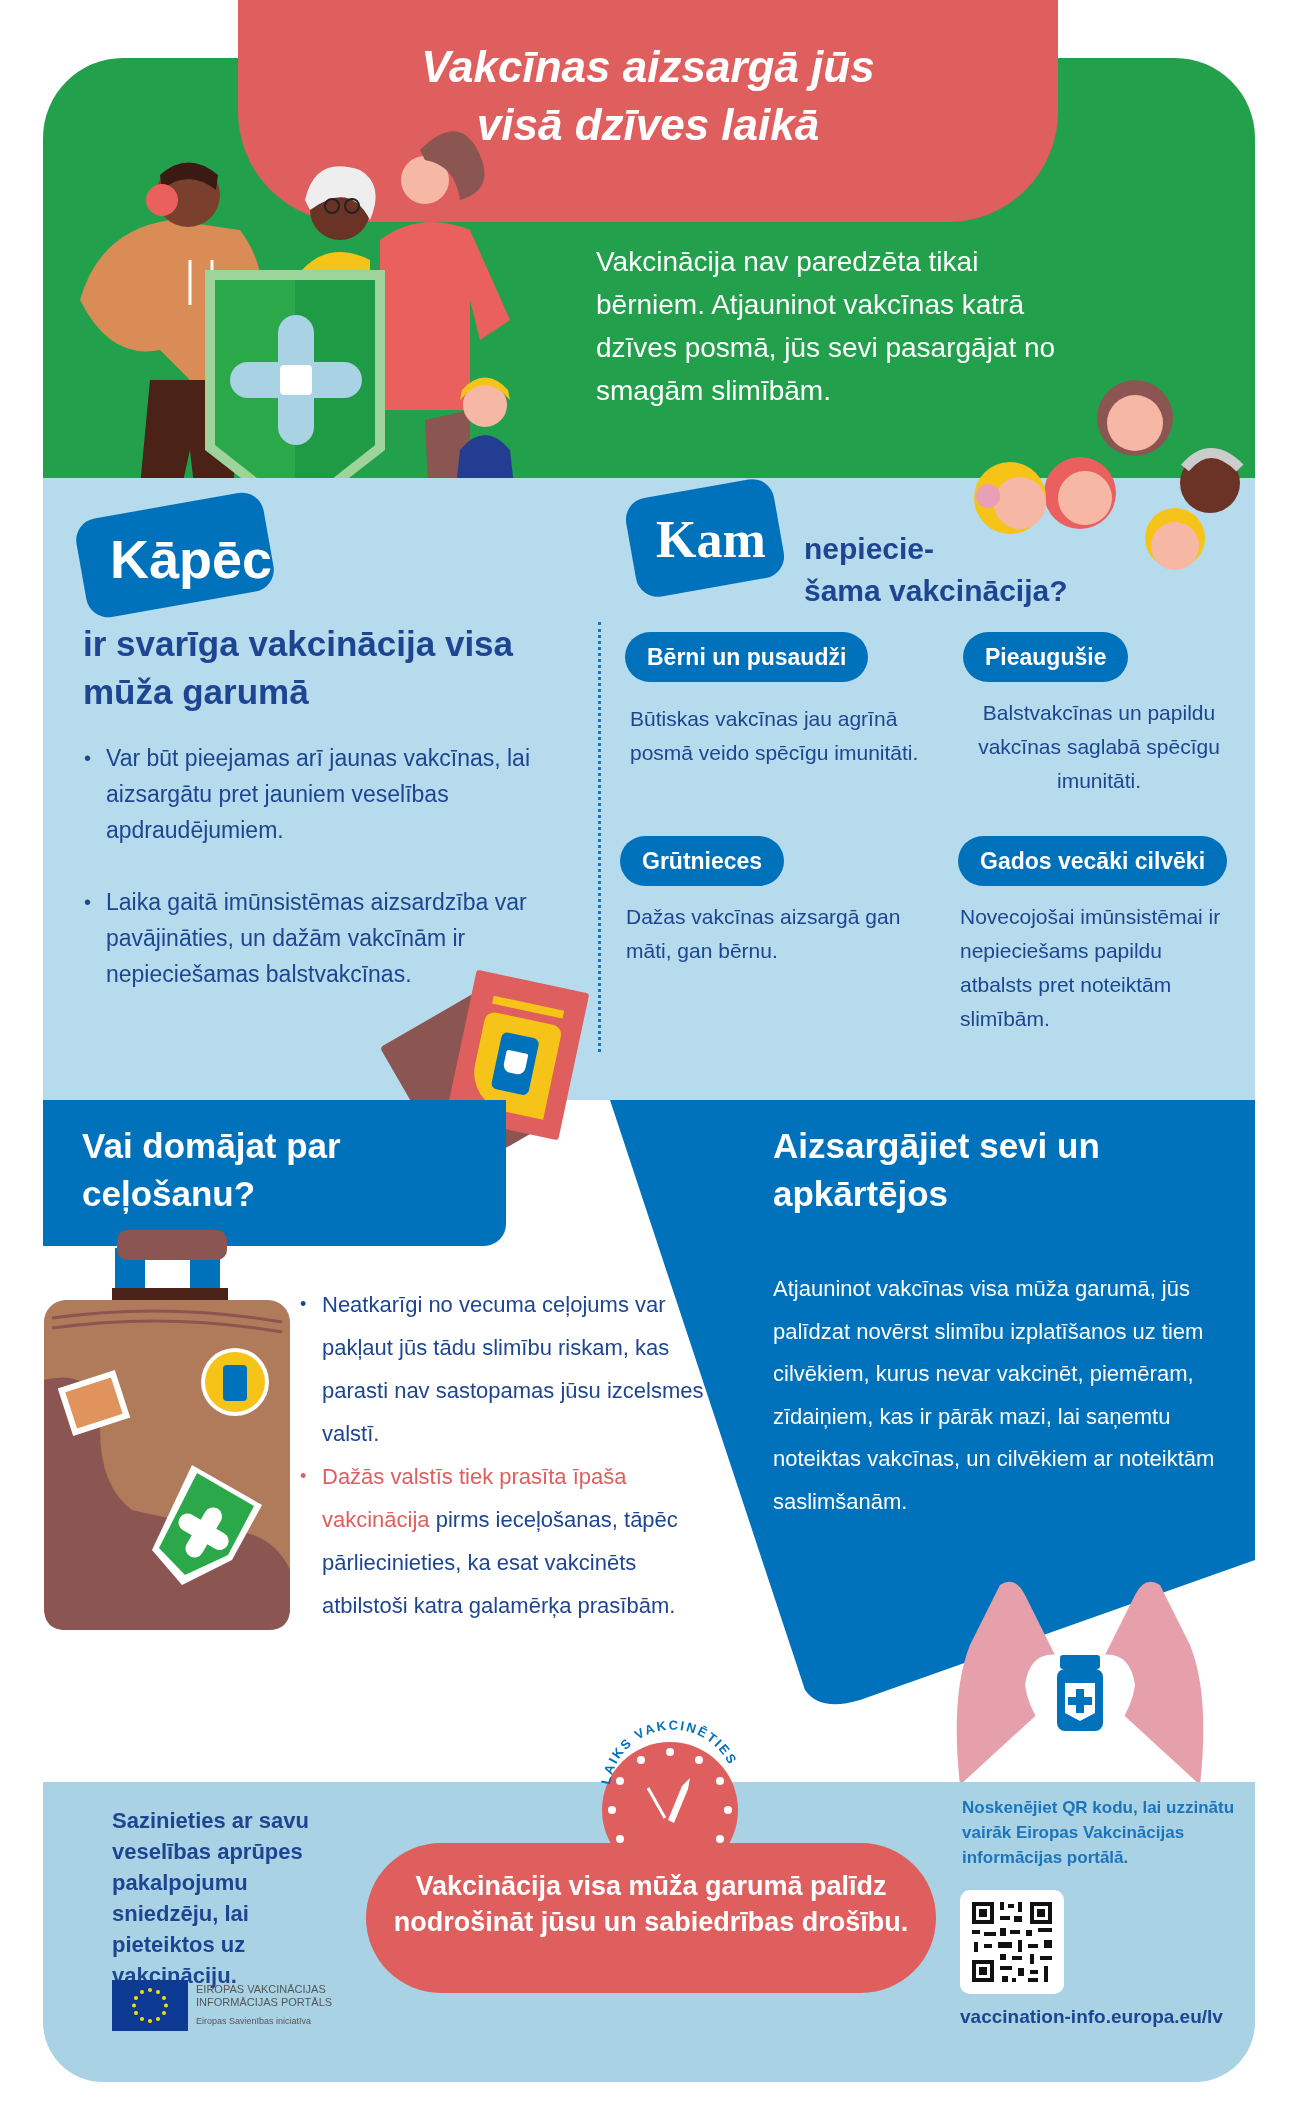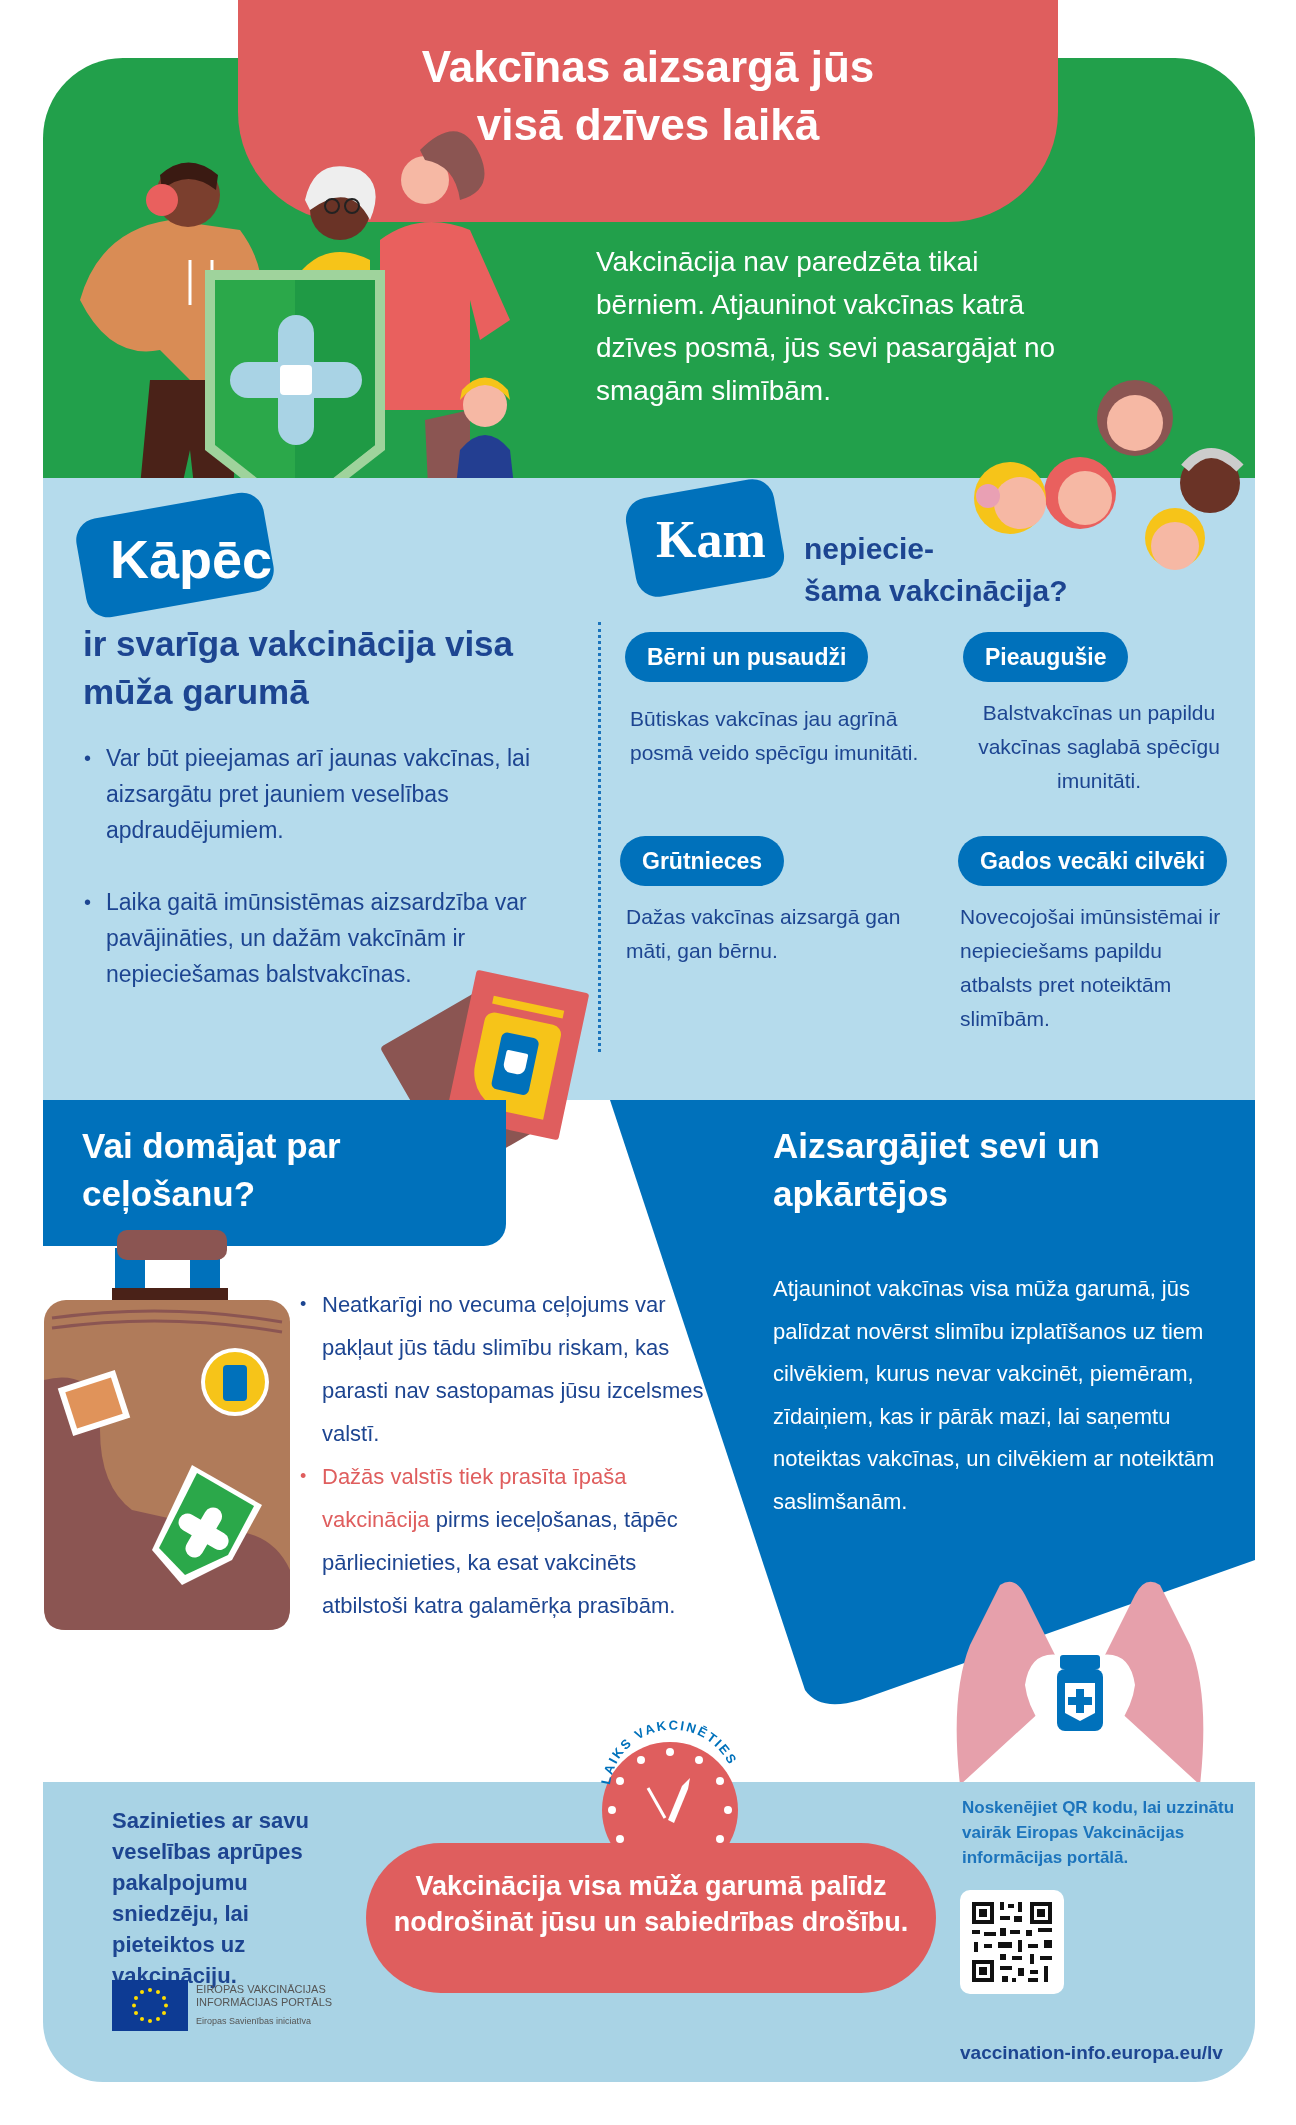--- a/index.html
+++ b/index.html
@@ -3,21 +3,21 @@
 <meta charset="utf-8">
 <style>
   * { box-sizing: border-box; margin: 0; padding: 0; }
   html, body { width: 1296px; height: 2125px; background: #ffffff; overflow: hidden; }
   body { position: relative; font-family: "Liberation Sans", "DejaVu Sans", sans-serif; color: #1d4591; }
   .abs { position: absolute; }
 
   
   .green-band { left: 43px; top: 58px; width: 1212px; height: 420px; background: #22a04b; border-radius: 80px 80px 0 0; }
   .title-pill { left: 238px; top: 0; width: 820px; height: 222px; background: #df5e5e; border-radius: 0 0 110px 110px; }
-  .title-text { left: 238px; top: 38px; width: 820px; text-align: center; color: #fff; font-weight: 700; font-size: 44px; line-height: 58px; }
+  .title-text { left: 238px; top: 38px; width: 820px; text-align: center; color: #fff; font-weight: 700; font-size: 44px; line-height: 58px; font-style: italic; }
   .intro-text { left: 596px; top: 240px; width: 470px; color: #fff; font-size: 28px; line-height: 43px; }
 
   
   .lightblue-band { left: 43px; top: 478px; width: 1212px; height: 622px; background: #b5dbec; }
 
   .kapec-badge { left: 80px; top: 505px; width: 190px; height: 100px; background: #0071bb; border-radius: 22px; transform: rotate(-10deg); }
   .kapec-word { left: 110px; top: 528px; font-size: 54px; font-weight: 700; color: #fff; }
   .kapec-title { left: 83px; top: 620px; width: 480px; font-size: 35px; line-height: 48px; font-weight: 700; color: #1d4591; }
   .kapec-list { left: 84px; top: 740px; width: 470px; list-style: none; }
   .kapec-list li { position: relative; padding-left: 22px; font-size: 23px; line-height: 36px; color: #1d4591; margin-bottom: 36px; }
@@ -60,21 +60,21 @@
   .eu-flag { left: 112px; top: 1980px; width: 76px; height: 51px; background: #0d3b94; }
   .eu-text1 { left: 196px; top: 1983px; font-size: 11px; line-height: 13px; color: #555; }
   .eu-text2 { left: 196px; top: 2016px; font-size: 9px; color: #555; }
 
   .clock-wrap { left: 570px; top: 1690px; width: 200px; height: 200px; }
   .cta-pill { left: 366px; top: 1843px; width: 570px; height: 150px; background: #df5e5e; border-radius: 75px; }
   .cta-text { left: 366px; top: 1868px; width: 570px; text-align: center; font-size: 27px; line-height: 36px; font-weight: 700; color: #fff; }
 
   .qr-text { left: 962px; top: 1795px; width: 300px; font-size: 17px; line-height: 25px; font-weight: 700; color: #1c74bc; }
   .qr-box { left: 960px; top: 1890px; width: 104px; height: 104px; background: #fff; border-radius: 10px; }
-  .qr-url { left: 960px; top: 2006px; font-size: 19px; font-weight: 700; color: #1d4591; margin-top: 36px; }
+  .qr-url { left: 960px; top: 2006px; font-size: 19px; font-weight: 700; color: #1d4591; }
 </style>
 </head>
 <body>
 
 <div class="abs green-band"></div>
 <div class="abs title-pill"></div>
 <h1 class="abs title-text">
   <span>Vakcīnas aizsargā jūs</span><br>
   <span>visā dzīves laikā</span>
 </h1>

